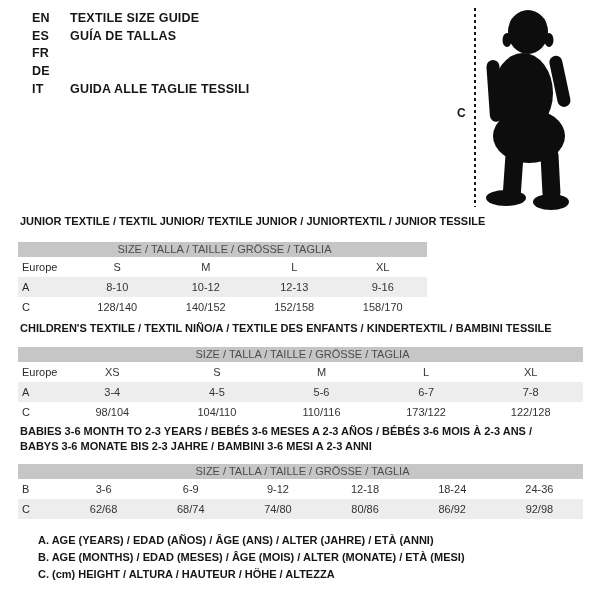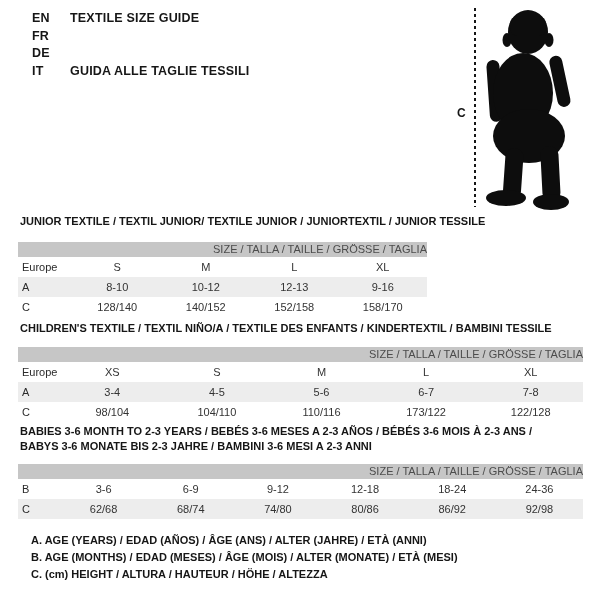--- a/index.html
+++ b/index.html
@@ -28,34 +28,38 @@
   .baby-svg{position:absolute;left:30px;top:0;}
   .baby-svg *{fill:var(--silhouette);}
   
   .tbl-title{position:absolute;left:20px;font-size:11px;font-weight:bold;color:var(--ink);
              line-height:15px;white-space:nowrap;}
   
   .size-table{position:absolute;left:18px;border-collapse:collapse;table-layout:fixed;
               font-size:11px;color:var(--table-text);}
   .size-table td{height:20px;line-height:16px;text-align:center;padding:0;overflow:hidden;white-space:nowrap;}
   .size-table td.lbl{text-align:left;padding-left:4px;color:#2b2b2b;}
-  .size-table tr.bar td{background:var(--header-bar);color:#4c4c4c;text-align:right;
+  .size-table tr.bar td{background:var(--header-bar);color:#4c4c4c;text-align:center;
                         padding-left:4px;height:15px;line-height:15px;}
   .size-table tr:nth-child(3) td{background:var(--shaded-row);}
   
-  .notes{position:absolute;left:31px;top:532px;}
+  .notes{position:absolute;left:38px;top:532px;}
   .note-line{font-size:11px;font-weight:bold;line-height:17.2px;color:var(--ink);white-space:nowrap;}
 </style>
 </head>
 <body>
 
 <div class="lang-list">
   <div class="lang-row">
     <span class="lang-code">EN</span>
     <span class="lang-title">TEXTILE SIZE GUIDE</span>
+  </div>
+  <div class="lang-row">
+    <span class="lang-code">ES</span>
+    <span class="lang-title">GUÍA DE TALLAS</span>
   </div>
   <div class="lang-row">
     <span class="lang-code">FR</span>
   </div>
   <div class="lang-row">
     <span class="lang-code">DE</span>
   </div>
   <div class="lang-row">
     <span class="lang-code">IT</span>
     <span class="lang-title">GUIDA ALLE TAGLIE TESSILI</span>

